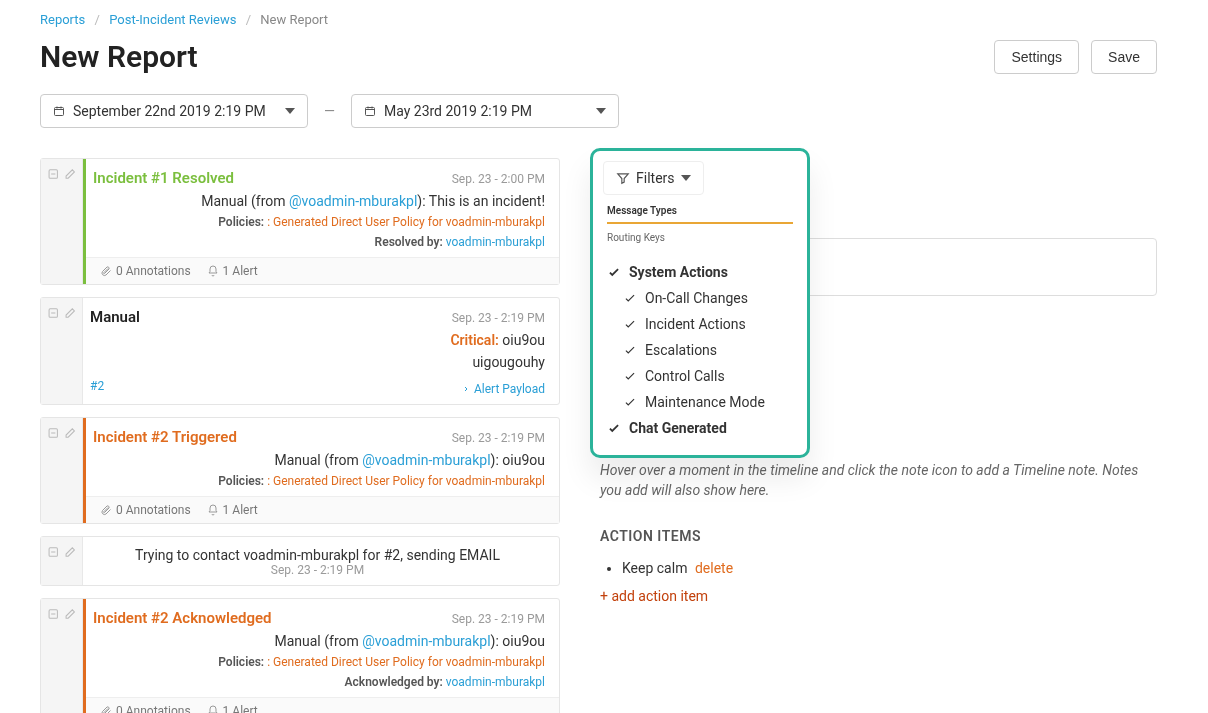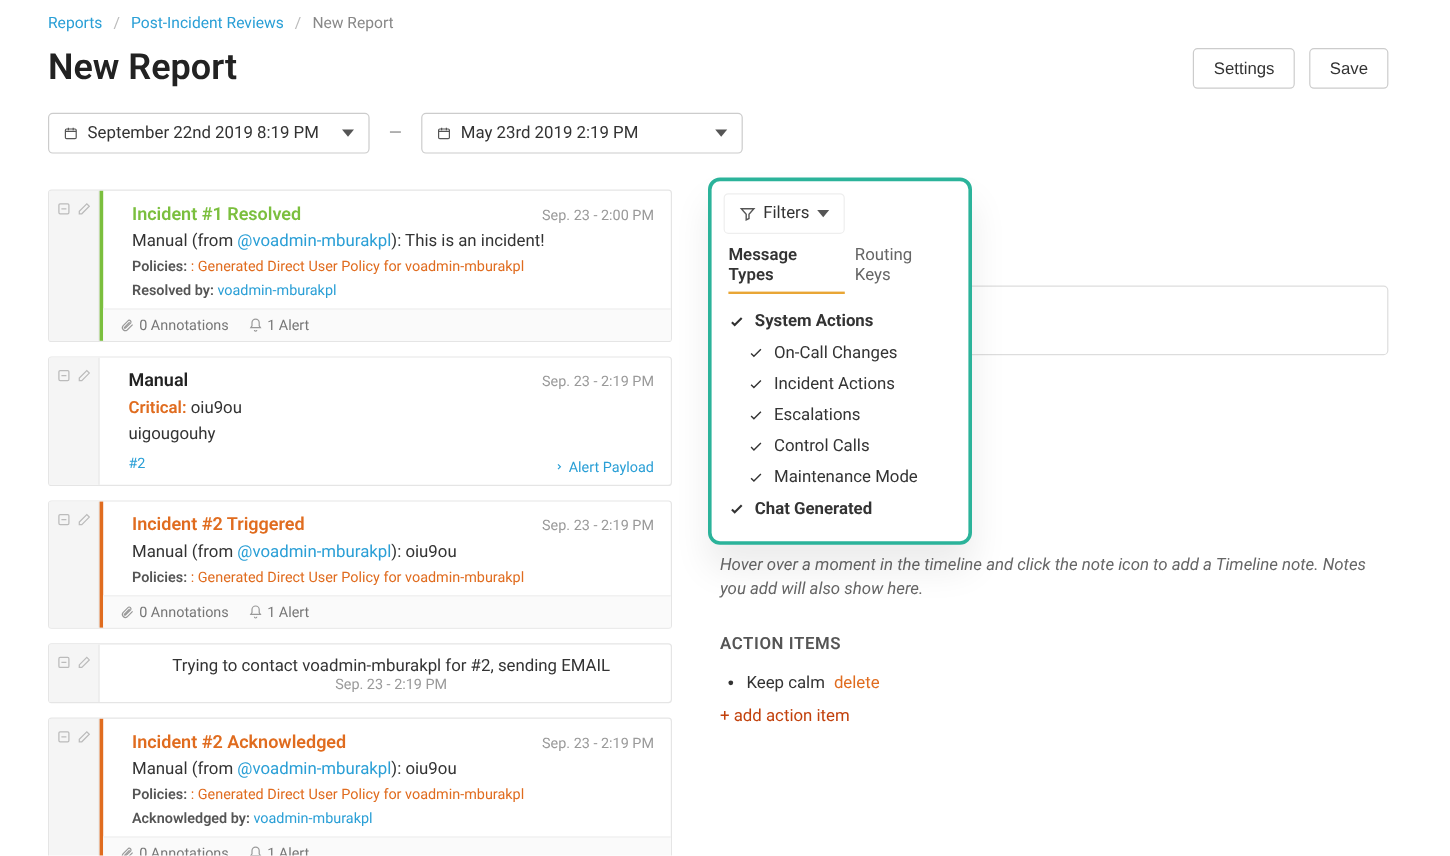--- a/index.html
+++ b/index.html
@@ -23,21 +23,21 @@
   .left-col { width: 520px; }
   .right-col { flex: 1; position: relative; }
 
   .card { border: 1px solid #e5e5e5; border-radius: 3px; margin-bottom: 12px; background: #fff; display: flex; }
   .card-gutter { width: 42px; background: #f5f5f5; border-right: 1px solid #e8e8e8; display: flex; padding: 8px 6px; gap: 4px; align-items: flex-start; justify-content: center; }
   .gutter-icon { width: 14px; height: 14px; color: #bbb; }
   .card-body-wrap { flex: 1; }
   .card-accent { border-left: 3px solid transparent; }
   .accent-green { border-left-color: #7bbf3e; }
   .accent-orange { border-left-color: #e06c1f; }
-  .card-body { padding: 10px 14px 8px 24px; }
+  .card-body { padding: 10px 14px 8px 7px; text-align: right; }
   .card-title-row { display: flex; justify-content: space-between; align-items: baseline; }
   .card-title { font-size: 15px; font-weight: 600; }
   .title-green { color: #7bbf3e; }
   .title-orange { color: #e06c1f; }
   .title-black { color: #222; }
   .card-time { color: #9a9a9a; font-size: 12px; }
   .card-line { margin-top: 6px; font-size: 14px; color: #333; }
   .link { color: #2a9fd6; }
   .policies { margin-top: 6px; font-size: 12px; color: #555; }
   .policies .label { font-weight: 600; }
@@ -60,21 +60,21 @@
     box-shadow: 0 20px 30px rgba(0,0,0,0.08);
     z-index: 5;
     padding: 8px 0 14px 0;
   }
   .filters-popover .filters-btn-inner {
     margin: 2px 0 0 10px;
     display: inline-flex; align-items: center; gap: 6px;
     border: 1px solid #eee; border-radius: 4px;
     padding: 8px 12px; background: #fff;
   }
-  .filter-tabs { display: flex; gap: 8px; padding: 10px 14px 6px 14px; font-size: 14px; }
+  .filter-tabs { display: flex; gap: 8px; padding: 10px 14px 6px 14px; font-size: 10px; flex-direction: column; }
   .filter-tab { font-weight: 600; color: #333; padding-bottom: 6px; cursor: pointer; }
   .filter-tab.active { border-bottom: 2px solid #e9a635; }
   .filter-options { padding: 4px 14px 0 14px; }
   .filter-opt { display: flex; align-items: center; gap: 8px; padding: 5px 0; font-size: 14px; color: #333; cursor: pointer; }
   .filter-opt.bold { font-weight: 700; }
   .filter-opt.sub { padding-left: 16px; font-weight: 400; }
   .check { width: 14px; height: 14px; flex-shrink: 0; }
 
   .summary-area { border: 1px solid #ddd; border-radius: 4px; padding: 8px 10px; width: 100%; height: 58px; color: #aaa; font-size: 14px; resize: none; font-family: inherit; margin-bottom: 24px; }
   .right-spacer { height: 80px; }
@@ -113,21 +113,21 @@
     </div>
   </div>
 
   <div class="date-row">
     <div class="date-picker">
       <div class="left">
         <svg class="tiny-icon" viewBox="0 0 24 24" fill="none" stroke="#555" stroke-width="2">
             <rect x="3" y="5" width="18" height="16" rx="2"></rect>
             <path d="M3 9h18M8 3v4M16 3v4"></path>
           </svg>
-        <span>September 22nd 2019 8:19 PM</span>
+        <span>September 22nd 2019 2:19 PM</span>
       </div>
       <span class="chev"></span>
     </div>
     <span class="date-dash">—</span>
     <div class="date-picker">
       <div class="left">
         <svg class="tiny-icon" viewBox="0 0 24 24" fill="none" stroke="#555" stroke-width="2">
             <rect x="3" y="5" width="18" height="16" rx="2"></rect>
             <path d="M3 9h18M8 3v4M16 3v4"></path>
           </svg>

